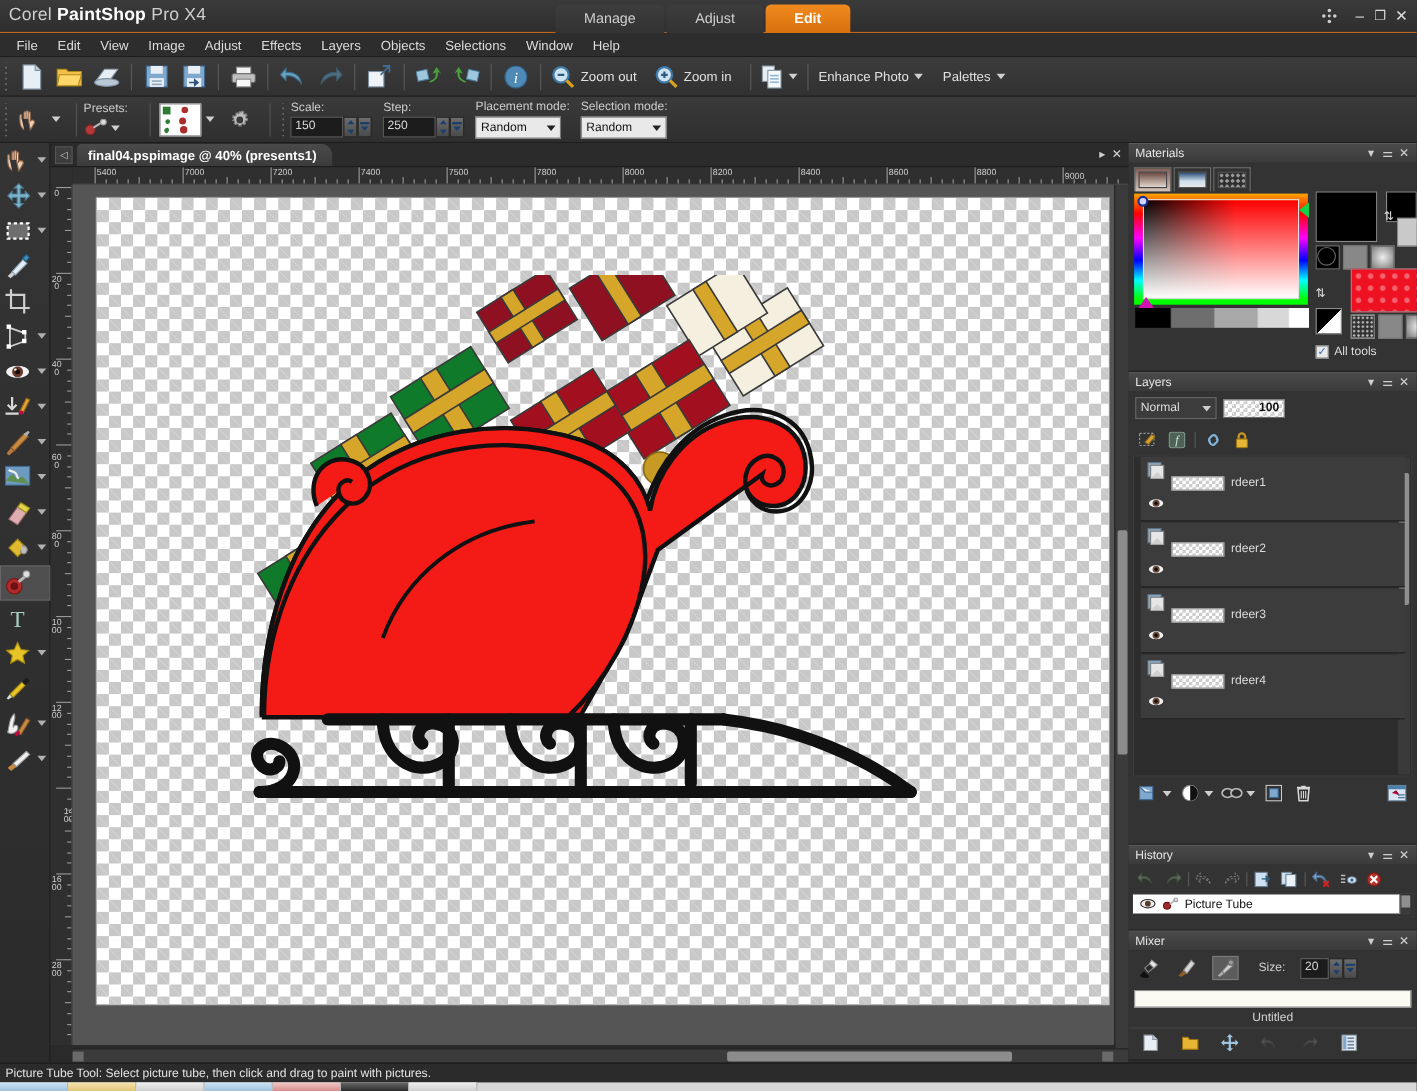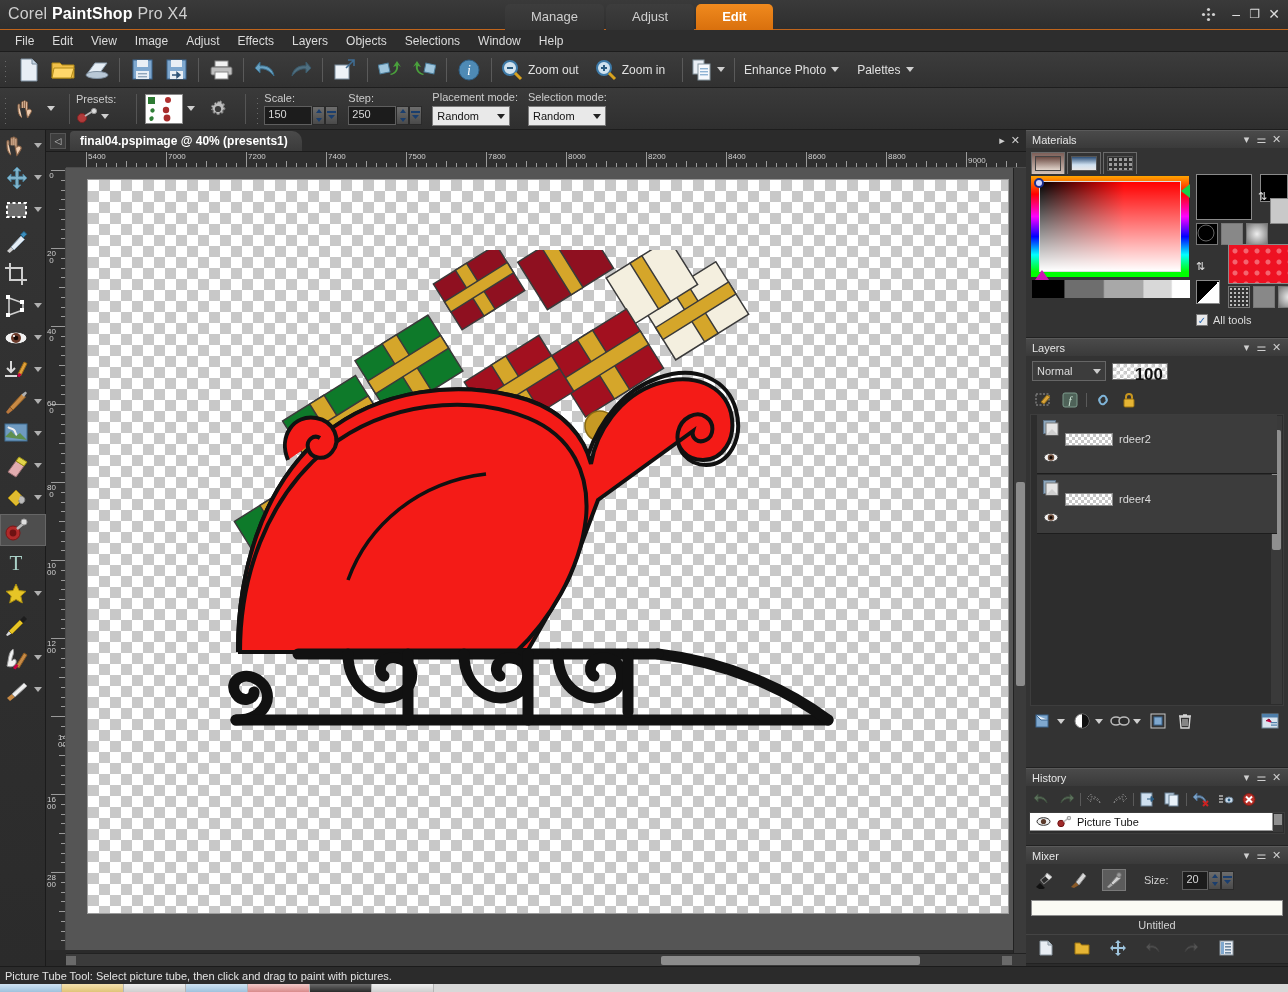--- a/index.html
+++ b/index.html
@@ -778,21 +778,21 @@
         <div class="rtick" style="top: 158px; right: 0px; height: 1px; width: 14px;"></div>
         <div class="rlabv" style="left: 1px; top: 160px;">400</div>
         <div class="rtick" style="top: 167.75px; right: 0px; height: 1px; width: 4px;"></div>
         <div class="rtick" style="top: 177.5px; right: 0px; height: 1px; width: 4px;"></div>
         <div class="rtick" style="top: 187.25px; right: 0px; height: 1px; width: 4px;"></div>
         <div class="rtick" style="top: 197px; right: 0px; height: 1px; width: 6px;"></div>
         <div class="rtick" style="top: 206.75px; right: 0px; height: 1px; width: 4px;"></div>
         <div class="rtick" style="top: 216.5px; right: 0px; height: 1px; width: 4px;"></div>
         <div class="rtick" style="top: 226.25px; right: 0px; height: 1px; width: 4px;"></div>
         <div class="rtick" style="top: 236px; right: 0px; height: 1px; width: 14px;"></div>
-        <div class="rlabv" style="left: 1px; top: 232px;">600</div>
+        <div class="rlabv" style="left: 1px; top: 244px;">600</div>
         <div class="rtick" style="top: 245.75px; right: 0px; height: 1px; width: 4px;"></div>
         <div class="rtick" style="top: 255.5px; right: 0px; height: 1px; width: 4px;"></div>
         <div class="rtick" style="top: 265.25px; right: 0px; height: 1px; width: 4px;"></div>
         <div class="rtick" style="top: 275px; right: 0px; height: 1px; width: 6px;"></div>
         <div class="rtick" style="top: 284.75px; right: 0px; height: 1px; width: 4px;"></div>
         <div class="rtick" style="top: 294.5px; right: 0px; height: 1px; width: 4px;"></div>
         <div class="rtick" style="top: 304.25px; right: 0px; height: 1px; width: 4px;"></div>
         <div class="rtick" style="top: 314px; right: 0px; height: 1px; width: 14px;"></div>
         <div class="rlabv" style="left: 1px; top: 316px;">800</div>
         <div class="rtick" style="top: 323.75px; right: 0px; height: 1px; width: 4px;"></div>
@@ -1032,21 +1032,21 @@
       <span class="hb">⚌</span>
       <span class="hb">✕</span>
     </div>
     <div class="pal-body" style="height:412px">
       <div style="display:flex;align-items:center;gap:6px;padding:5px 6px">
         <div class="selbox" style="width:74px;background:#3c3c3c;color:#ddd;border:1px solid #666">
           <span>Normal</span>
             <span class="ar" style="border-top-color:#ccc"></span>
         </div>
         <div style="width:56px;height:17px;border:1px solid #6a6a6a;position:relative;background-color:#fff;background-image:linear-gradient(45deg,#c8c8c8 25%,transparent 25%,transparent 75%,#c8c8c8 75%),linear-gradient(45deg,#c8c8c8 25%,transparent 25%,transparent 75%,#c8c8c8 75%);background-size:7px 7px;background-position:0 0,3.5px 3.5px;">
-          <span style="position:absolute;right:4px;top:1px;font-size:17px;color:#111;font-weight:bold">100</span>
+          <span style="position:absolute;right:4px;top:1px;font-size:11px;color:#111;font-weight:bold">100</span>
         </div>
       </div>
       <div class="layer-toolbar">
         <div class="ltbtn">
           <svg width="18" height="16" viewBox="0 0 18 16">
               <rect x="1" y="2" width="13" height="11" fill="none" stroke="#9b9b9b" stroke-dasharray="2 1.5"></rect>
               <path d="M6 10l6-7 3 2-6 7z" fill="#d8a23a" stroke="#8d6a14"></path>
             </svg>
         </div>
         <div class="ltbtn">
@@ -1064,20 +1064,38 @@
         <div class="ltbtn">
           <svg width="14" height="16" viewBox="0 0 14 16">
               <path d="M4 7V5a3 3 0 016 0v2" fill="none" stroke="#c8961f" stroke-width="2"></path>
               <rect x="2" y="7" width="10" height="8" rx="1.2" fill="#e6b534" stroke="#9a7210"></rect>
             </svg>
         </div>
       </div>
       <div class="layer-list" id="layerlist">
         <div class="ll-scroll">
             <div class="th"></div>
+          </div>
+      <div class="layer-row">
+            <span class="layer-icon">
+              <svg width="16" height="16" viewBox="0 0 16 16">
+                <rect x="0.5" y="0.5" width="12" height="13" fill="#8fa8bd" stroke="#5b7186"></rect>
+                <rect x="3" y="3" width="12" height="12" fill="#e6e6e6" stroke="#7d7d7d"></rect>
+                <path d="M3 15l6-6 6 6z" fill="#cfcfcf"></path>
+              </svg>
+            </span>
+            <span class="layer-thumb"></span>
+            <span class="layer-name">rdeer1</span>
+            <span class="layer-eye">
+              <svg width="16" height="13" viewBox="0 0 16 13">
+                <ellipse cx="8" cy="6.5" rx="7" ry="4.2" fill="#f0f0f0" stroke="#3a3a3a"></ellipse>
+                <circle cx="8" cy="6.5" r="3.2" fill="#6a4a38"></circle>
+                <circle cx="8" cy="6.5" r="1.5" fill="#120a06"></circle>
+              </svg>
+            </span>
           </div>
           <div class="layer-row">
             <span class="layer-icon">
               <svg width="16" height="16" viewBox="0 0 16 16">
                 <rect x="0.5" y="0.5" width="12" height="13" fill="#8fa8bd" stroke="#5b7186"></rect>
                 <rect x="3" y="3" width="12" height="12" fill="#e6e6e6" stroke="#7d7d7d"></rect>
                 <path d="M3 15l6-6 6 6z" fill="#cfcfcf"></path>
               </svg>
             </span>
             <span class="layer-thumb"></span>
@@ -1092,20 +1110,38 @@
           </div>
           <div class="layer-row">
             <span class="layer-icon">
               <svg width="16" height="16" viewBox="0 0 16 16">
                 <rect x="0.5" y="0.5" width="12" height="13" fill="#8fa8bd" stroke="#5b7186"></rect>
                 <rect x="3" y="3" width="12" height="12" fill="#e6e6e6" stroke="#7d7d7d"></rect>
                 <path d="M3 15l6-6 6 6z" fill="#cfcfcf"></path>
               </svg>
             </span>
             <span class="layer-thumb"></span>
+            <span class="layer-name">rdeer3</span>
+            <span class="layer-eye">
+              <svg width="16" height="13" viewBox="0 0 16 13">
+                <ellipse cx="8" cy="6.5" rx="7" ry="4.2" fill="#f0f0f0" stroke="#3a3a3a"></ellipse>
+                <circle cx="8" cy="6.5" r="3.2" fill="#6a4a38"></circle>
+                <circle cx="8" cy="6.5" r="1.5" fill="#120a06"></circle>
+              </svg>
+            </span>
+          </div>
+          <div class="layer-row">
+            <span class="layer-icon">
+              <svg width="16" height="16" viewBox="0 0 16 16">
+                <rect x="0.5" y="0.5" width="12" height="13" fill="#8fa8bd" stroke="#5b7186"></rect>
+                <rect x="3" y="3" width="12" height="12" fill="#e6e6e6" stroke="#7d7d7d"></rect>
+                <path d="M3 15l6-6 6 6z" fill="#cfcfcf"></path>
+              </svg>
+            </span>
+            <span class="layer-thumb"></span>
             <span class="layer-name">rdeer4</span>
             <span class="layer-eye">
               <svg width="16" height="13" viewBox="0 0 16 13">
                 <ellipse cx="8" cy="6.5" rx="7" ry="4.2" fill="#f0f0f0" stroke="#3a3a3a"></ellipse>
                 <circle cx="8" cy="6.5" r="3.2" fill="#6a4a38"></circle>
                 <circle cx="8" cy="6.5" r="1.5" fill="#120a06"></circle>
               </svg>
             </span>
           </div>
         </div>

